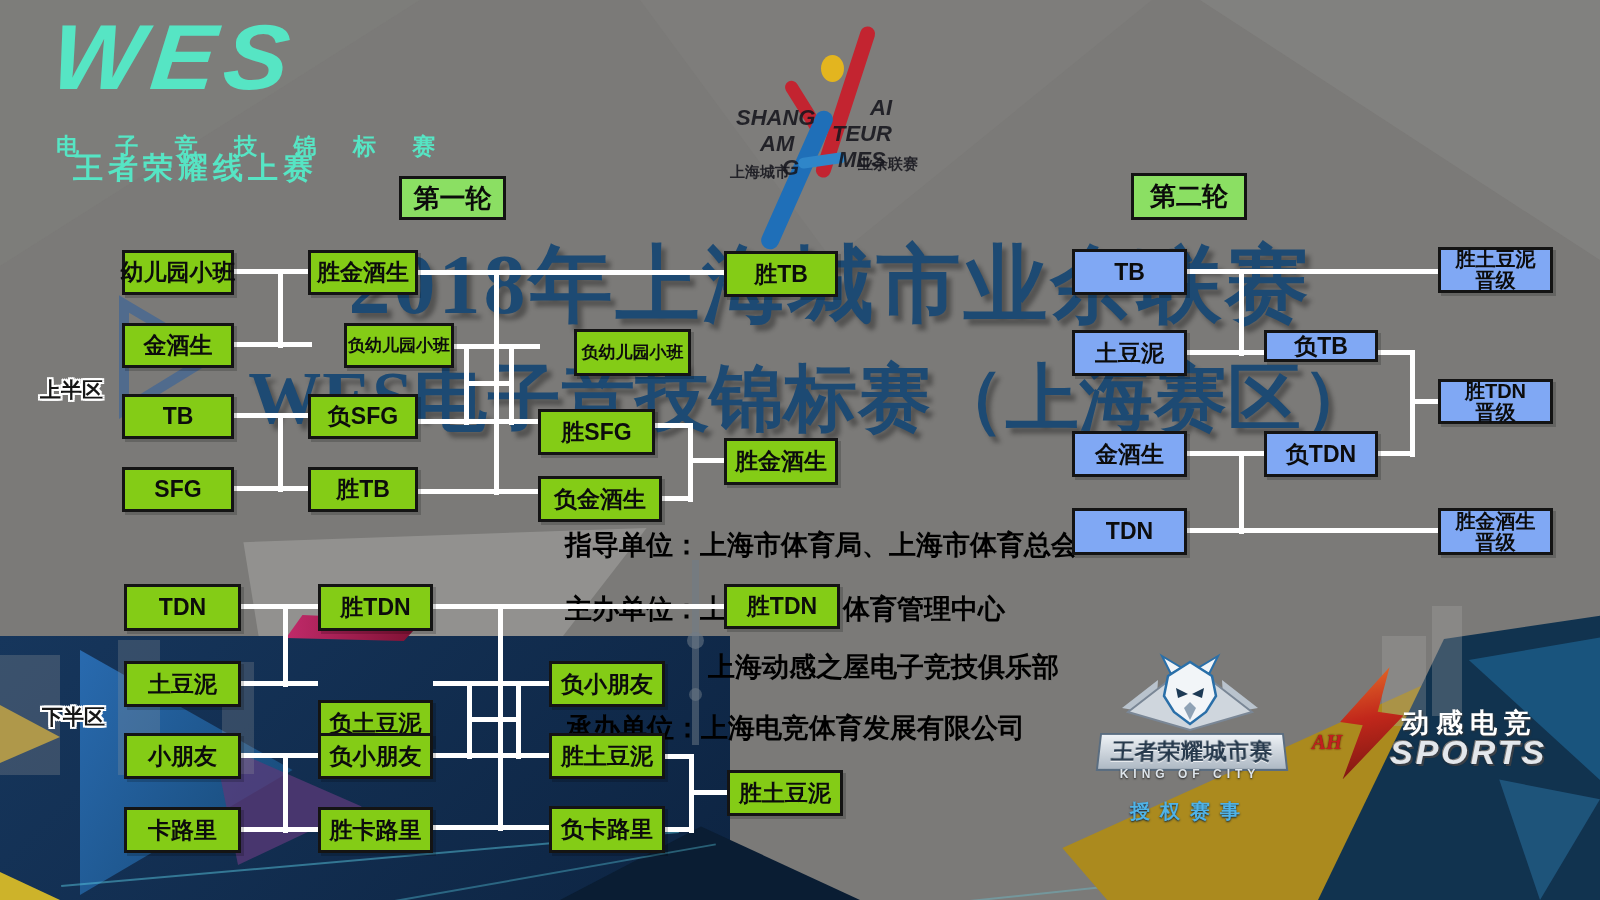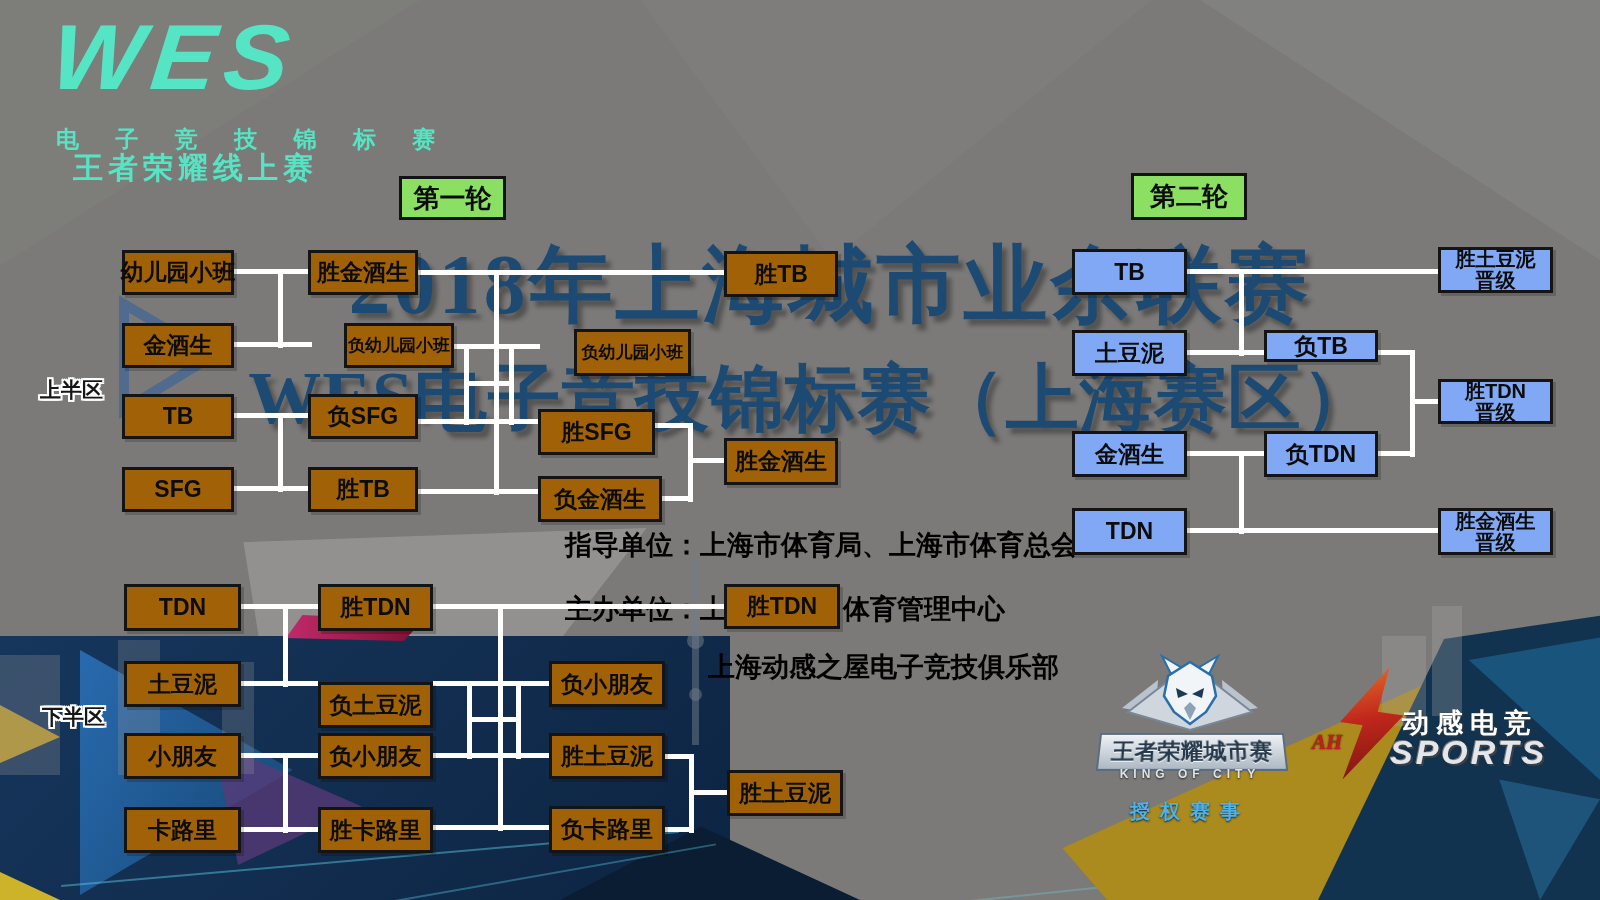--- a/index.html
+++ b/index.html
@@ -12,35 +12,35 @@
       font-weight:700;white-space:nowrap;text-shadow:5px 6px 4px rgba(35,35,35,.45);
       transform:translateX(-50%);z-index:2;}
   .wm1{font-size:84px;letter-spacing:3px;}
   .wm2{font-size:73px;letter-spacing:1px;}
   
   .hl,.vl{position:absolute;background:#ffffff;z-index:4;}
   
   .bx{position:absolute;box-sizing:border-box;border:3px solid #141414;display:flex;
       align-items:center;justify-content:center;font-weight:800;color:#0c0c0c;
       font-size:23px;z-index:5;box-shadow:3px 3px 0 rgba(0,0,0,.18);white-space:nowrap;}
-  .bx.y{background:#a16207;}
+  .bx.y{background:#84cc16;}
   .bx.b{background:#80a8f4;}
   .bx.sm{font-size:17px;margin-left:36px;}
   .bx.two{flex-direction:column;font-size:20px;line-height:21px;}
   .round-tag{position:absolute;box-sizing:border-box;border:3px solid #131313;background:#8bdf63;
       display:flex;align-items:center;justify-content:center;font-weight:900;font-size:26px;
       color:#0b0b0b;z-index:6;}
   
   .half-label{position:absolute;font-size:21px;font-weight:900;color:#161616;z-index:6;
       text-shadow:-2px -2px 0 #fff,2px -2px 0 #fff,-2px 2px 0 #fff,2px 2px 0 #fff,
                   0 -2px 0 #fff,0 2px 0 #fff,-2px 0 0 #fff,2px 0 0 #fff;}
   
   .wes-logo{position:absolute;left:52px;top:2px;font-size:97px;font-weight:900;font-style:italic;
       color:#56e5c4;letter-spacing:8px;transform:skewX(-6deg) scaleY(.95);z-index:6;}
-  .wes-sub{position:absolute;left:56px;top:124px;font-size:23px;font-weight:800;color:#56e5c4;
+  .wes-sub{position:absolute;left:56px;top:131px;font-size:23px;font-weight:800;color:#56e5c4;
       letter-spacing:15px;white-space:nowrap;z-index:6;}
   .wes-event{position:absolute;left:73px;top:148px;font-size:30px;font-weight:800;color:#56e5c4;
       letter-spacing:5px;white-space:nowrap;z-index:6;}
   
   .sag{position:absolute;left:690px;top:5px;width:245px;height:225px;z-index:3;}
   .sag span{position:absolute;font-weight:900;font-style:italic;color:rgba(22,22,28,.88);
       white-space:nowrap;}
   .sag .stroke{position:absolute;border-radius:10px;}
   
   .sponsor{position:absolute;color:#000000;font-size:27px;font-weight:700;white-space:nowrap;z-index:3;}
@@ -108,31 +108,47 @@
     <polygon points="12,12 100,64 12,118" fill="none" stroke="#2d5f9e" stroke-width="10" opacity=".55"></polygon>
   </svg>
 
   <div class="wm wm1" style="left:830px;top:228px;">2018年上海城市业余联赛</div>
   <div class="wm wm2" style="left:812px;top:350px;">WES电子竞技锦标赛（上海赛区）</div>
 
   <div class="wes-logo">WES</div>
   <div class="wes-sub">电 子 竞 技 锦 标 赛</div>
   <div class="wes-event">王者荣耀线上赛</div>
 
+  <div class="sag">
+    <div class="stroke" style="left:108px;top:72px;width:13px;height:62px;background:#c32430;transform:rotate(-32deg);"></div>
+    <div class="stroke" style="left:148px;top:18px;width:15px;height:158px;background:#c32430;transform:rotate(18deg);"></div>
+    <div class="stroke" style="left:131px;top:50px;width:23px;height:27px;border-radius:50%;background:#e3b51f;"></div>
+    <div class="stroke" style="left:98px;top:100px;width:18px;height:150px;background:#1f6fb8;transform:rotate(24deg);"></div>
+    <div class="stroke" style="left:108px;top:150px;width:48px;height:11px;background:#2f86c9;transform:rotate(-8deg);"></div>
+    <span style="left:46px;top:100px;font-size:22px;">SHANG</span>
+    <span style="left:180px;top:90px;font-size:22px;">AI</span>
+    <span style="left:70px;top:126px;font-size:22px;">AM</span>
+    <span style="left:142px;top:116px;font-size:22px;">TEUR</span>
+    <span style="left:92px;top:150px;font-size:22px;">G</span>
+    <span style="left:148px;top:142px;font-size:22px;">MES</span>
+    <span style="left:40px;top:158px;font-size:15px;font-style:normal;">上海城市</span>
+    <span style="left:168px;top:150px;font-size:15px;font-style:normal;">业余联赛</span>
+  </div>
 
   <div class="round-tag" style="left:399px;top:176px;width:107px;height:44px;">第一轮</div>
   <div class="round-tag" style="left:1131px;top:173px;width:116px;height:47px;">第二轮</div>
 
   <div class="half-label" style="left:40px;top:376px;">上半区</div>
   <div class="half-label" style="left:42px;top:703px;">下半区</div>
 
   <div class="sponsor" style="left:565px;top:527px;">指导单位：上海市体育局、上海市体育总会</div>
   <div class="sponsor" style="left:843px;top:591px;">体育管理中心</div>
   <div class="sponsor" style="left:565px;top:591px;">主办单位：上</div>
   <div class="sponsor" style="left:708px;top:649px;">上海动感之屋电子竞技俱乐部</div>
+  <div class="sponsor" style="left:566px;top:710px;">承办单位：上海电竞体育发展有限公司</div>
 
   <div id="bracket-layer">
       <div class="hl" style="left: 234px; top: 269px; width: 78px; height: 5px;"></div>
       <div class="hl" style="left: 234px; top: 342px; width: 78px; height: 5px;"></div>
       <div class="hl" style="left: 234px; top: 413px; width: 78px; height: 5px;"></div>
       <div class="hl" style="left: 234px; top: 486px; width: 78px; height: 5px;"></div>
       <div class="hl" style="left: 418px; top: 270px; width: 308px; height: 5px;"></div>
       <div class="hl" style="left: 418px; top: 489px; width: 122px; height: 5px;"></div>
       <div class="hl" style="left: 418px; top: 344px; width: 122px; height: 5px;"></div>
       <div class="hl" style="left: 418px; top: 419px; width: 122px; height: 5px;"></div>
@@ -185,21 +201,21 @@
       <div class="bx y" style="left: 724px; top: 251px; width: 114px; height: 46px;">胜TB</div>
       <div class="bx y sm" style="left: 538px; top: 329px; width: 117px; height: 47px;">负幼儿园小班</div>
       <div class="bx y" style="left: 538px; top: 403px; width: 117px; height: 46px; margin-top: 6px;">胜SFG</div>
       <div class="bx y" style="left: 538px; top: 476px; width: 124px; height: 46px;">负金酒生</div>
       <div class="bx y" style="left: 724px; top: 438px; width: 114px; height: 47px;">胜金酒生</div>
       <div class="bx y" style="left: 124px; top: 584px; width: 117px; height: 47px;">TDN</div>
       <div class="bx y" style="left: 124px; top: 661px; width: 117px; height: 46px;">土豆泥</div>
       <div class="bx y" style="left: 124px; top: 733px; width: 117px; height: 46px;">小朋友</div>
       <div class="bx y" style="left: 124px; top: 807px; width: 117px; height: 46px;">卡路里</div>
       <div class="bx y" style="left: 318px; top: 584px; width: 115px; height: 47px;">胜TDN</div>
-      <div class="bx y" style="left: 318px; top: 682px; width: 115px; height: 46px;">负土豆泥</div>
+      <div class="bx y" style="left: 318px; top: 700px; width: 115px; height: 46px;">负土豆泥</div>
       <div class="bx y" style="left: 318px; top: 733px; width: 115px; height: 46px;">负小朋友</div>
       <div class="bx y" style="left: 318px; top: 807px; width: 115px; height: 46px;">胜卡路里</div>
       <div class="bx y" style="left: 724px; top: 584px; width: 116px; height: 45px;">胜TDN</div>
       <div class="bx y" style="left: 549px; top: 661px; width: 116px; height: 46px;">负小朋友</div>
       <div class="bx y" style="left: 549px; top: 733px; width: 116px; height: 46px;">胜土豆泥</div>
       <div class="bx y" style="left: 549px; top: 806px; width: 116px; height: 47px;">负卡路里</div>
       <div class="bx y" style="left: 727px; top: 770px; width: 116px; height: 46px;">胜土豆泥</div>
       <div class="bx b" style="left: 1072px; top: 249px; width: 115px; height: 46px;">TB</div>
       <div class="bx b" style="left: 1072px; top: 330px; width: 115px; height: 46px;">土豆泥</div>
       <div class="bx b" style="left: 1072px; top: 431px; width: 115px; height: 46px;">金酒生</div>

